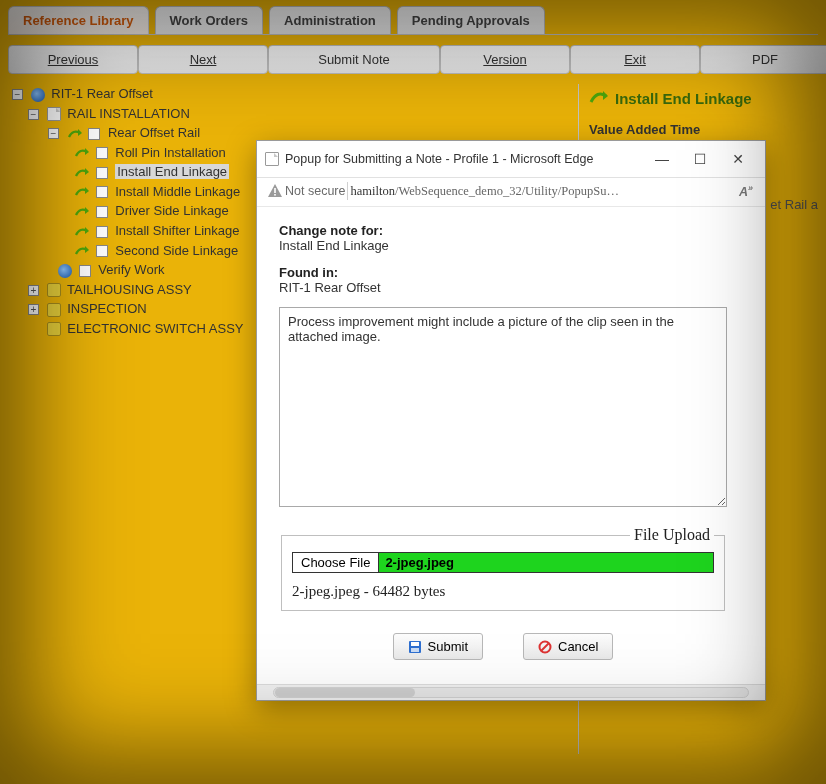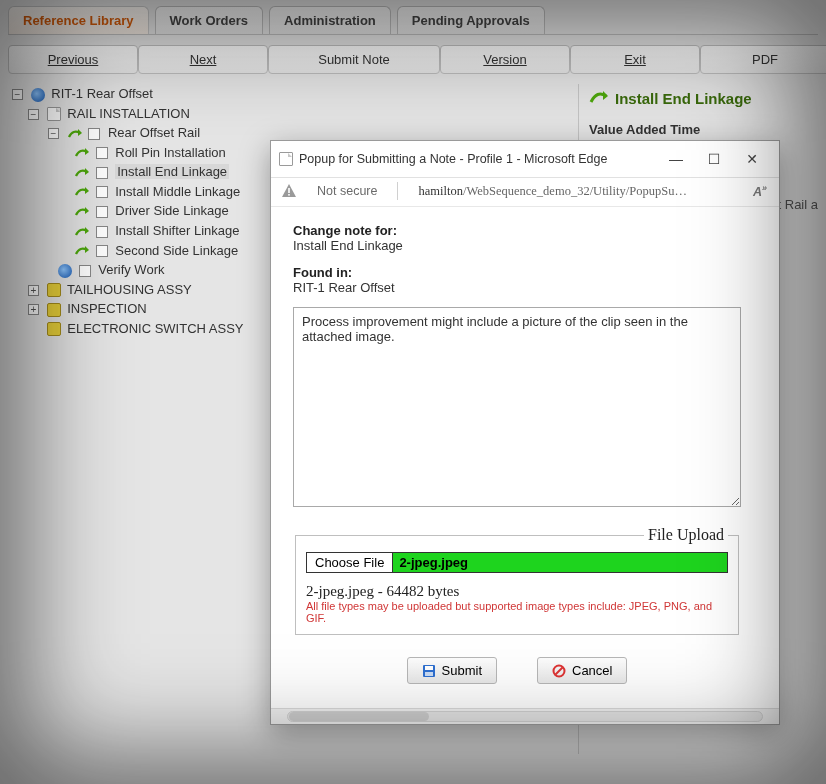--- a/index.html
+++ b/index.html
@@ -1,17 +1,17 @@
 <!DOCTYPE html>
 <html><head>
 <meta charset="utf-8">
 <style>
   * { box-sizing: border-box; }
   html, body { margin:0; padding:0; font-family: Tahoma, Arial, sans-serif; font-size:13px; background:#fff; }
-  #stage { position:relative; width:826px; height:784px; background:#e5e5e5; overflow:hidden; }
+  #stage { position:relative; width:826px; height:784px; background:#eab308; overflow:hidden; }
   #vignette { position:absolute; inset:0; pointer-events:none; box-shadow: inset 0 0 100px 30px rgba(0,0,0,0.55); z-index:50; }
 
   
   .tabs { display:flex; align-items:flex-end; gap:0; padding:6px 8px 0 8px; }
   .tab { border:1px solid #bbb; border-bottom:none; border-radius:6px 6px 0 0; padding:6px 14px 6px 14px; background:linear-gradient(#f7f7f7,#e5e5e5); font-weight:bold; color:#444; margin-right:6px; }
   .tab.active { color:#d65c0b; background:linear-gradient(#fefaf6,#f2e9e1); border-color:#c8c8c8; }
   .tabbar-underline { height:1px; background:#bdbdbd; margin:0 8px; }
 
   
   .toolbar { display:flex; padding:10px 8px; }
@@ -39,26 +39,26 @@
   .arrow svg { display:block; }
   .sel { background:#d8d8d8; padding:0 2px; }
 
   
   .rhead { display:flex; align-items:center; gap:6px; font-size:15px; font-weight:bold; color:#3a6a0c; padding:4px 0 8px 0; }
   .rarrow { width:20px; height:20px; }
   .rsub { font-weight:bold; color:#333; padding-top:6px; }
   .rgarbled { color:#555; padding-top:60px; }
 
   
-  .popup { position:absolute; left:270px; top:140px; width:510px; background:#fff; border:1px solid #9a9a9a; box-shadow:0 8px 28px rgba(0,0,0,0.35); z-index:30; }
+  .popup { position:absolute; left:256px; top:140px; width:510px; background:#fff; border:1px solid #9a9a9a; box-shadow:0 8px 28px rgba(0,0,0,0.35); z-index:30; }
   .titlebar { display:flex; align-items:center; padding:6px 8px; border-bottom:1px solid #e1e1e1; font-size:12.5px; color:#333; }
   .titlebar .docicon { width:14px; height:14px; border:1px solid #9a9a9a; border-radius:1px; margin-right:6px; position:relative; }
   .titlebar .docicon:after{content:'';position:absolute;top:0;right:0;border-top:4px solid #fff;border-left:4px solid #c8c8c8;}
   .winbtn { width:38px; height:24px; display:flex; align-items:center; justify-content:center; color:#444; font-size:14px; }
-  .addrbar { display:flex; align-items:center; gap:20px; padding:4px 10px 6px 10px; border-bottom:1px solid #e8e8e8; font-size:12.5px; color:#6a6a6a; }
+  .addrbar { display:flex; align-items:center; gap:2px; padding:4px 10px 6px 10px; border-bottom:1px solid #e8e8e8; font-size:12.5px; color:#6a6a6a; }
   .warn { width:16px; height:16px; }
   .addrbar .sep { width:1px; height:18px; background:#d0d0d0; }
   .addrbar .url { color:#666; white-space:nowrap; overflow:hidden; text-overflow:ellipsis; flex:1;font-family:Liberation Serif, serif; }
   .addrbar .url .host { color:#333; }
   .addrbar .aA { width:18px; text-align:center; color:#777; font-weight:bold; font-style:italic; }
 
   .popupbody { padding:16px 38px 10px 22px; }
   .fieldlbl { font-weight:bold; color:#222; }
   .fieldval { color:#333; margin-bottom:12px; }
   textarea.note { width:100%; height:200px; resize:both; border:1px solid #a9a9a9; padding:6px 8px; font-family:inherit; font-size:13px; color:#333; }
@@ -235,21 +235,20 @@
       <div class="fieldval">RIT-1 Rear Offset</div>
       <textarea class="note" style="">Process improvement might include a picture of the clip seen in the attached image.</textarea>
 
       <fieldset class="upload">
         <legend>File Upload</legend>
         <div class="filerow">
           <button class="choosebtn">Choose File</button>
           <div class="filename">2-jpeg.jpeg</div>
         </div>
         <div class="fileinfo">2-jpeg.jpeg - 64482 bytes</div>
-        <div class="filehint">All file types may be uploaded but supported image types include: JPEG, PNG, and GIF.</div>
       </fieldset>
 
       <div class="dlgbtns">
         <button class="dbtn">
           <span class="dsave"><svg viewBox="0 0 14 14">
                 <rect x="1" y="1" width="12" height="12" fill="#2e6fd0" rx="1"></rect>
                 <rect x="3" y="2" width="8" height="4" fill="#fff"></rect>
                 <rect x="3" y="8" width="8" height="4" fill="#c9dbf4"></rect>
               </svg></span>
           <span>Submit</span>

